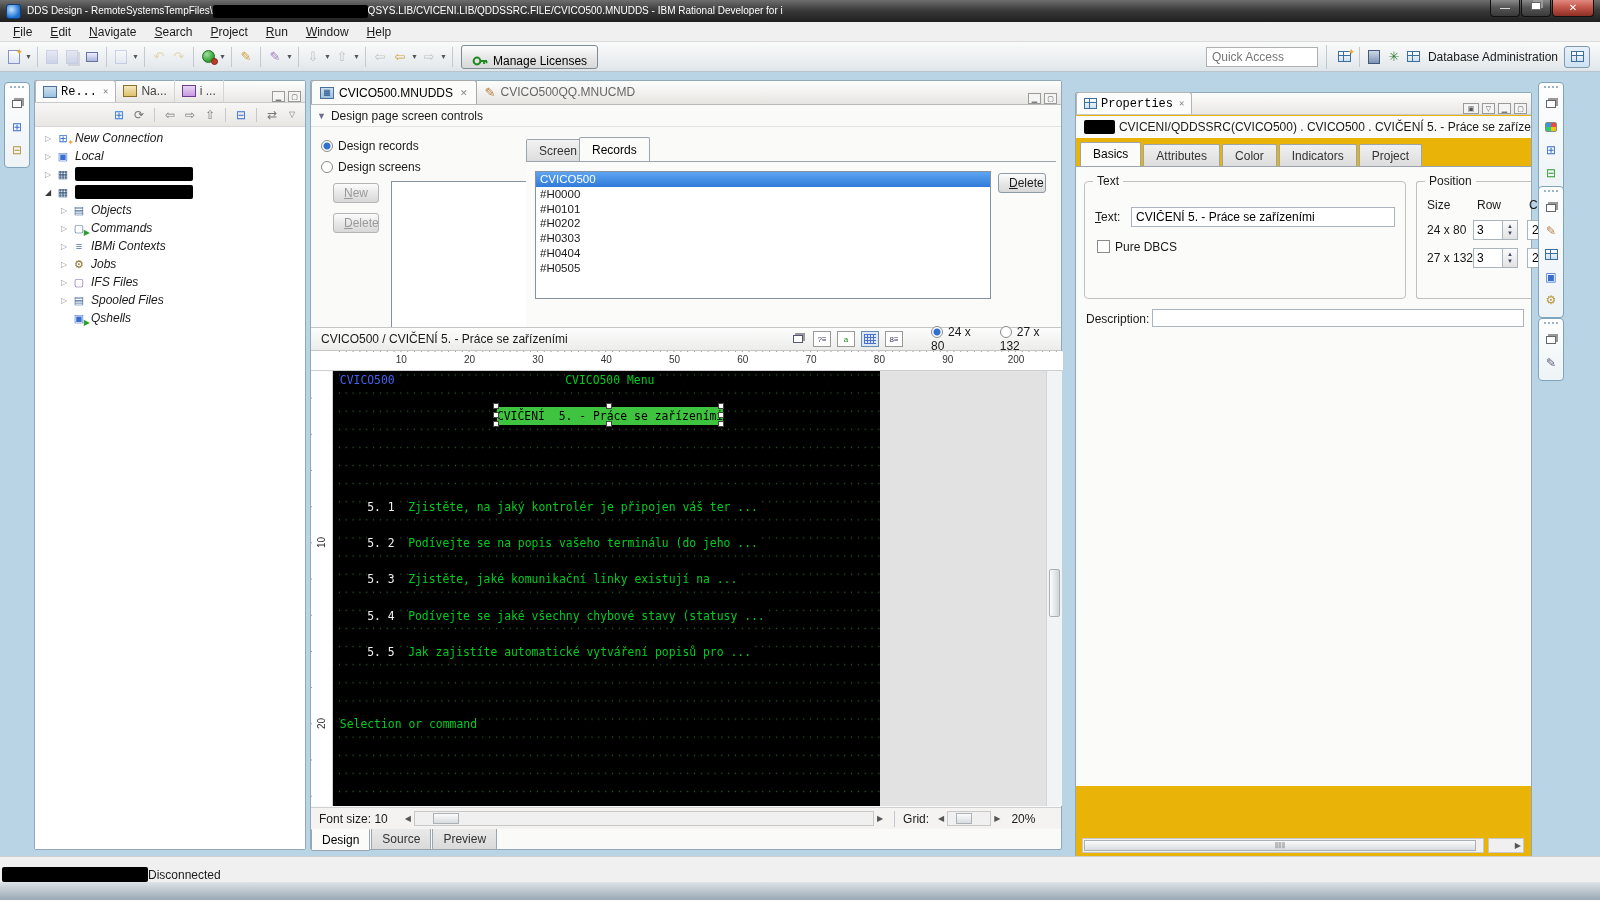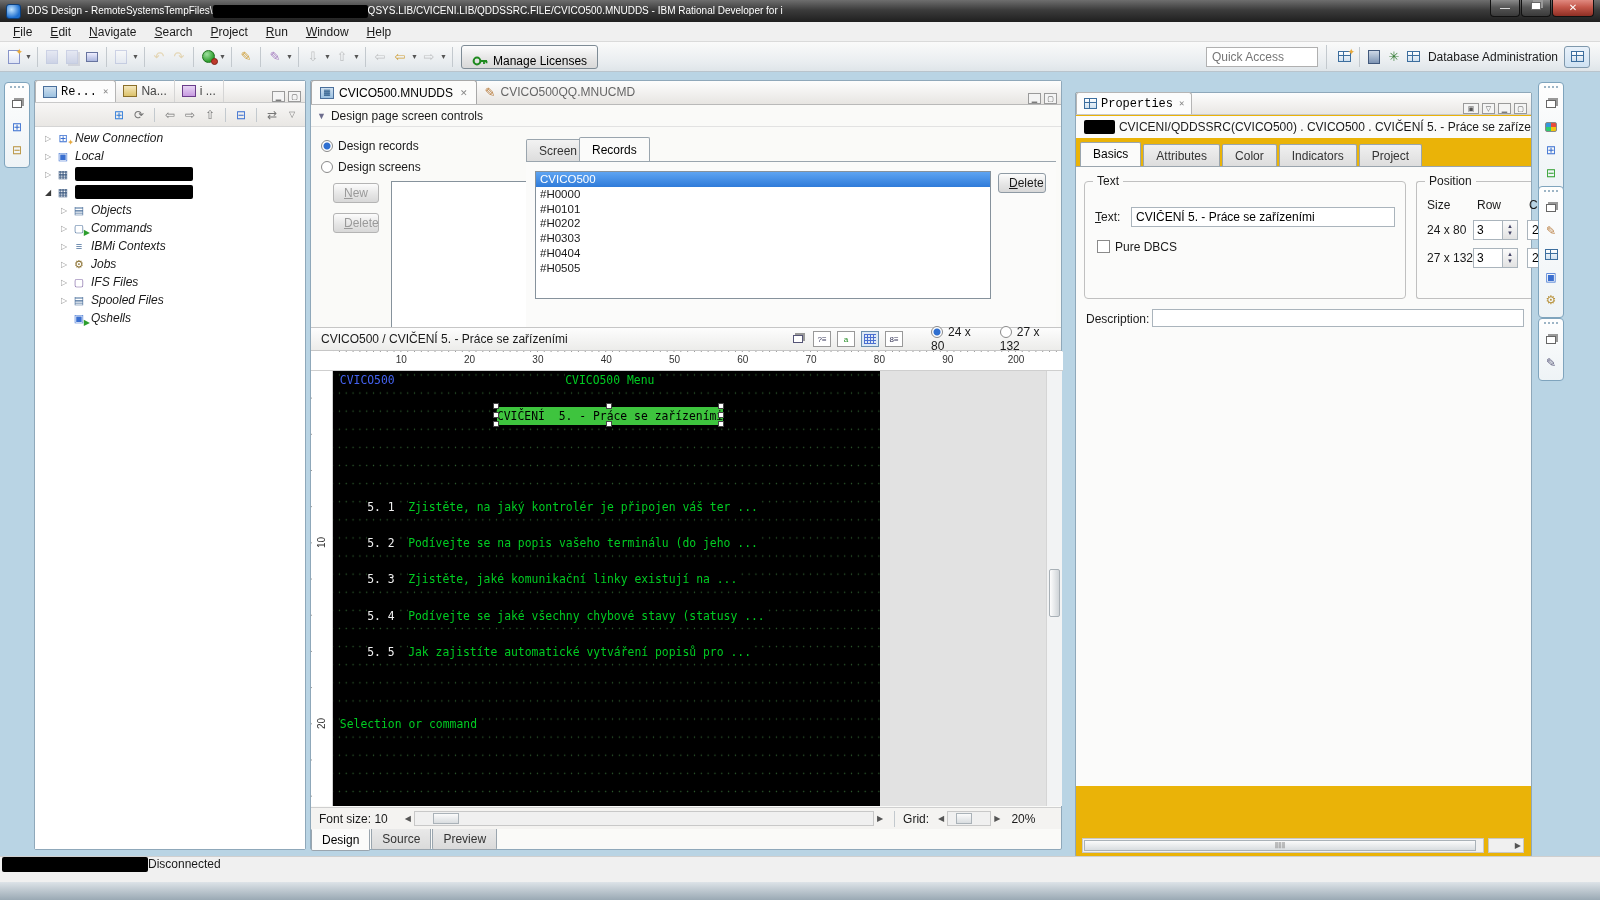--- a/index.html
+++ b/index.html
@@ -161,21 +161,21 @@
   .spin { position:absolute; display:flex; }
   .spin input { width:30px; height:20px; border:1px solid #aab4bc; padding:1px 3px; font-size:12px; font-family:"Liberation Sans",sans-serif;}
   .spin .arrows { width:15px; height:20px; border:1px solid #aab4bc; border-left:none; background:linear-gradient(#fbfbfb,#e2e2e2);
     display:flex; flex-direction:column; align-items:center; justify-content:center; font-size:6px; color:#446; line-height:7px;}
   .phsb { position:absolute; left:6px; top:745px; width:402px; height:15px; background:#f0f0f0; border:1px solid #c8c8c8; }
   .phsb .sb-thumb { left:1px; width:392px; text-align:center; font-size:8px; color:#888; line-height:10px; }
   .phsb-end { position:absolute; left:412px; top:745px; width:36px; height:15px; background:#f0f0f0; border:1px solid #c8c8c8; text-align:right; font-size:8px; color:#555; line-height:13px; padding-right:2px;}
 
   
   .statusbar { position:absolute; left:0; top:856px; width:1600px; height:26px; background:#f0f0f0; border-top:1px solid #cfcfcf;
-    display:flex; align-items:flex-start; padding-left:2px; }
+    display:flex; align-items:flex-end; padding-left:2px; }
   .bottom-frame { position:absolute; left:0; top:882px; width:1600px; height:18px; background:linear-gradient(#dde3e8,#9aa9b4); }
 
   .green { color:#00cc22; } .white { color:#f0f0f0; } .blue { color:#4462f0; }
 </style>
 </head>
 <body>
 
 <div class="titlebar">
   <span class="app-icon"></span>
   <span class="title-text"><span>DDS Design - RemoteSystemsTempFiles\</span><span class="redact" style="width:155px;height:13px;"></span><span>QSYS.LIB/CVICENI.LIB/QDDSSRC.FILE/CVICO500.MNUDDS - IBM Rational Developer for i</span></span>

